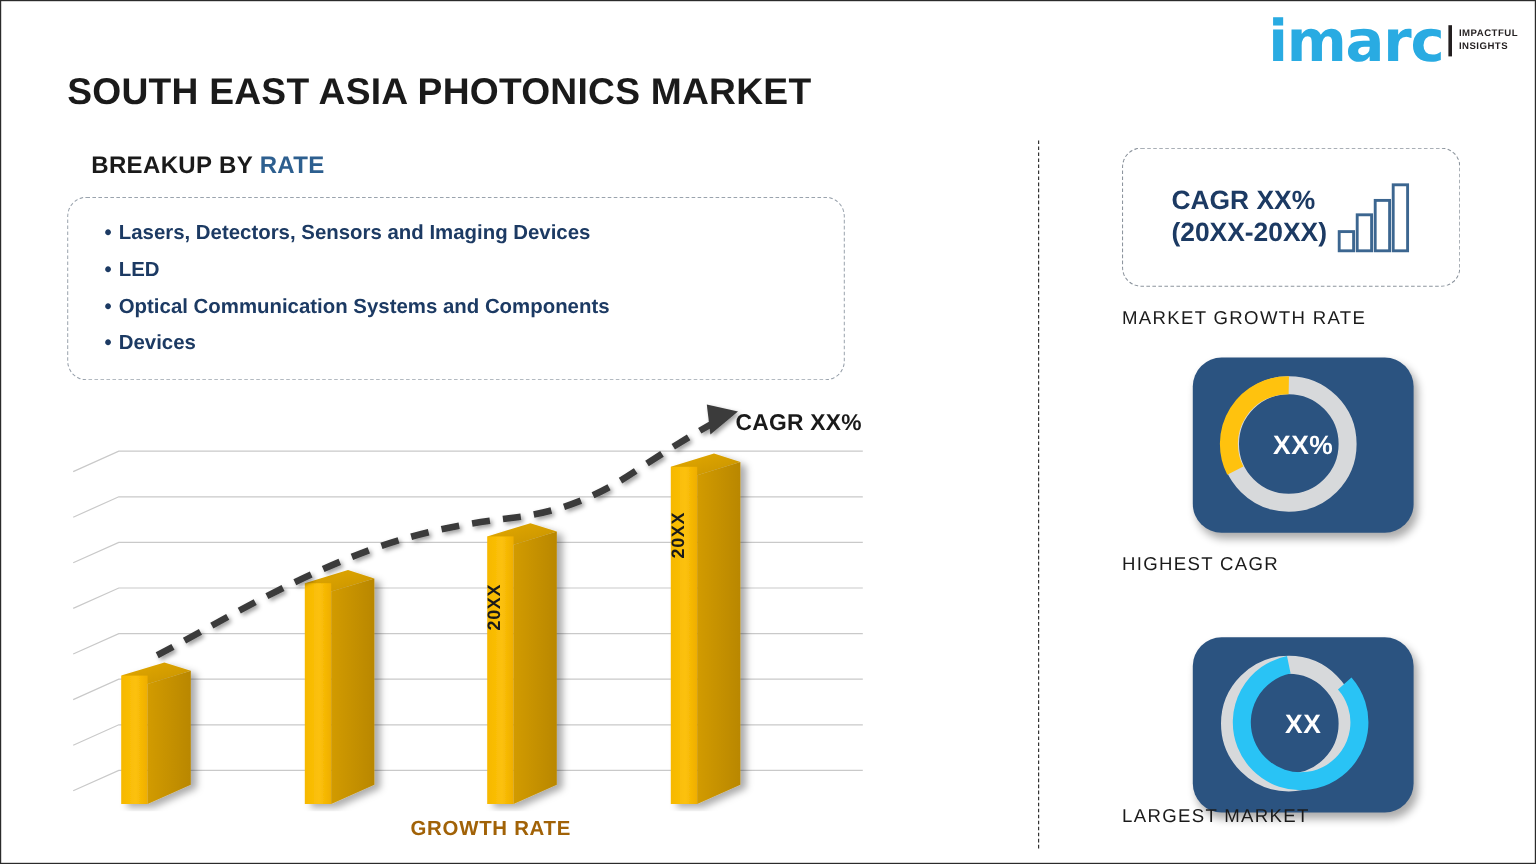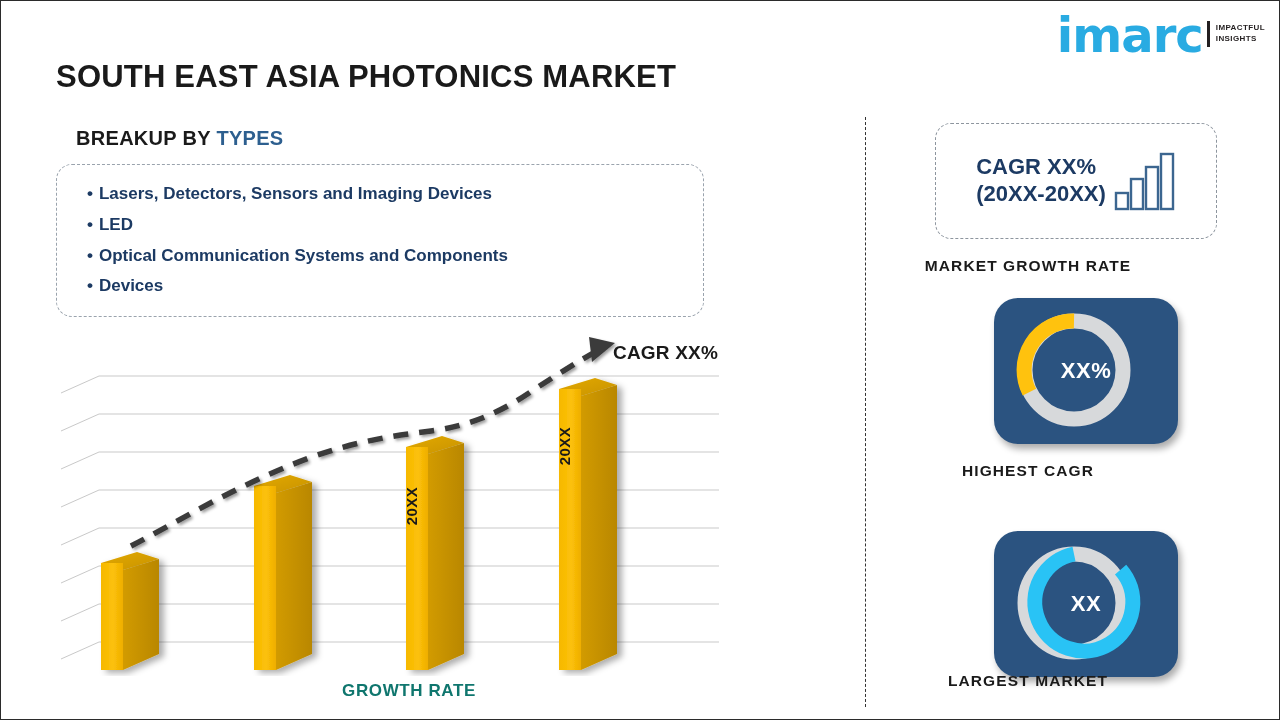--- a/index.html
+++ b/index.html
@@ -58,21 +58,21 @@
     position:absolute;left:864px;top:116px;
     width:0;height:590px;
     border-left:1.4px dashed #333;
   }
 
   
   .chart{position:absolute;left:58px;top:330px;width:700px;height:345px;}
   .chart svg{display:block;}
   .chart-xlabel{
     position:absolute;left:0;top:350px;width:700px;text-align:center;
-    font-size:17px;font-weight:700;color:#0f766e;letter-spacing:.6px;
+    font-size:17px;font-weight:700;color:#a16207;letter-spacing:.6px;
   }
   .cagr-note{
     position:absolute;left:612px;top:341px;
     font-size:19px;font-weight:700;color:#1a1a1a;letter-spacing:.2px;
     white-space:nowrap;
   }
   .bar-label{
     font-size:15px;font-weight:700;fill:#1a1a1a;
     letter-spacing:.5px;
   }
@@ -83,22 +83,22 @@
     border:1.6px dashed #8d959e;border-radius:16px;
     display:flex;align-items:center;justify-content:center;
     box-sizing:border-box;background:#fff;
   }
   .cagr-text{
     font-size:22px;font-weight:700;color:#1c3a63;line-height:1.22;
     white-space:nowrap;
   }
   .cagr-icon{margin-left:8px;}
   .cap{
-    position:absolute;width:282px;left:886px;text-align:center;
-    font-size:15.5px;font-weight:700;color:#1a1a1a;letter-spacing:1.1px;
+    position:absolute;width:282px;left:934px;text-align:left;
+    font-size:15.5px;font-weight:400;color:#1a1a1a;letter-spacing:1.1px;
   }
   .cap-growth{top:256px;}
   .cap-cagr{top:461px;}
   .cap-market{top:671px;}
 
   .card{
     position:absolute;width:140px;height:146px;left:993px;
     background:#2b5380;border-radius:24px;
     box-shadow:3px 5px 7px rgba(0,0,0,.33);
     padding-left:44px;
@@ -123,21 +123,21 @@
     <div class="logo-sep"></div>
     <div class="logo-tag">
       <div>IMPACTFUL</div>
       <div>INSIGHTS</div>
     </div>
   </div>
 
   <div class="title">SOUTH EAST ASIA PHOTONICS MARKET</div>
 
   <div class="subtitle">
-    <span>BREAKUP BY </span><span class="hl">TYPES</span>
+    <span>BREAKUP BY </span><span class="hl">RATE</span>
   </div>
 
   <div class="bullet-box">
     <div class="bullet">
       <span class="dot">•</span><span>Lasers, Detectors, Sensors and Imaging Devices</span>
     </div>
     <div class="bullet">
       <span class="dot">•</span><span>LED</span>
     </div>
     <div class="bullet">

